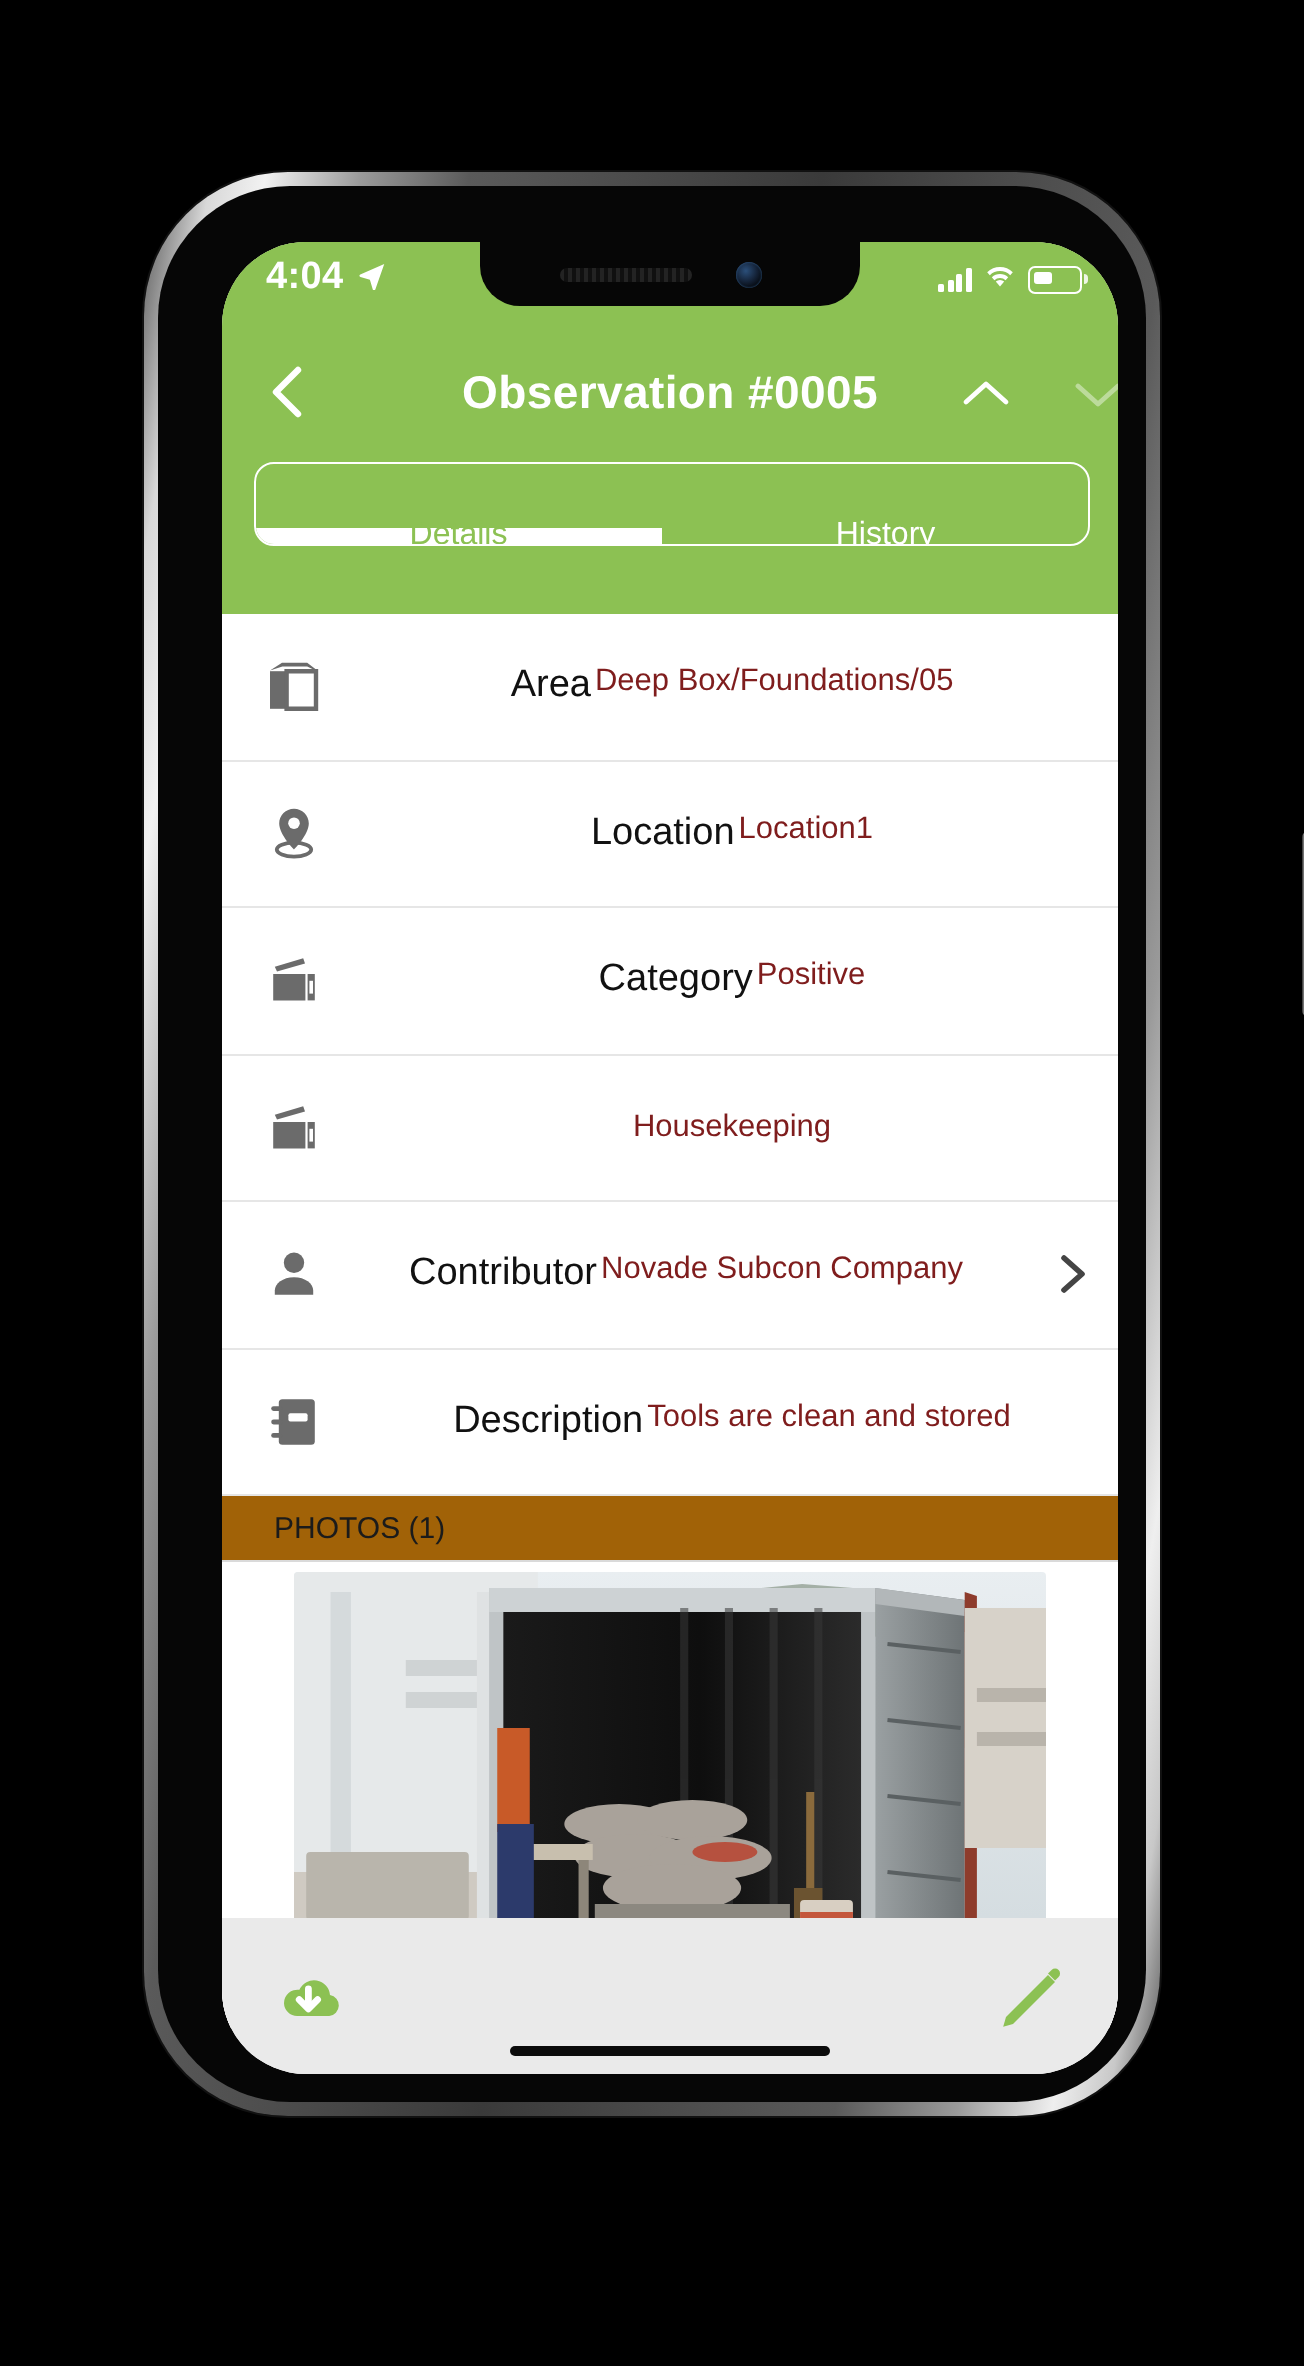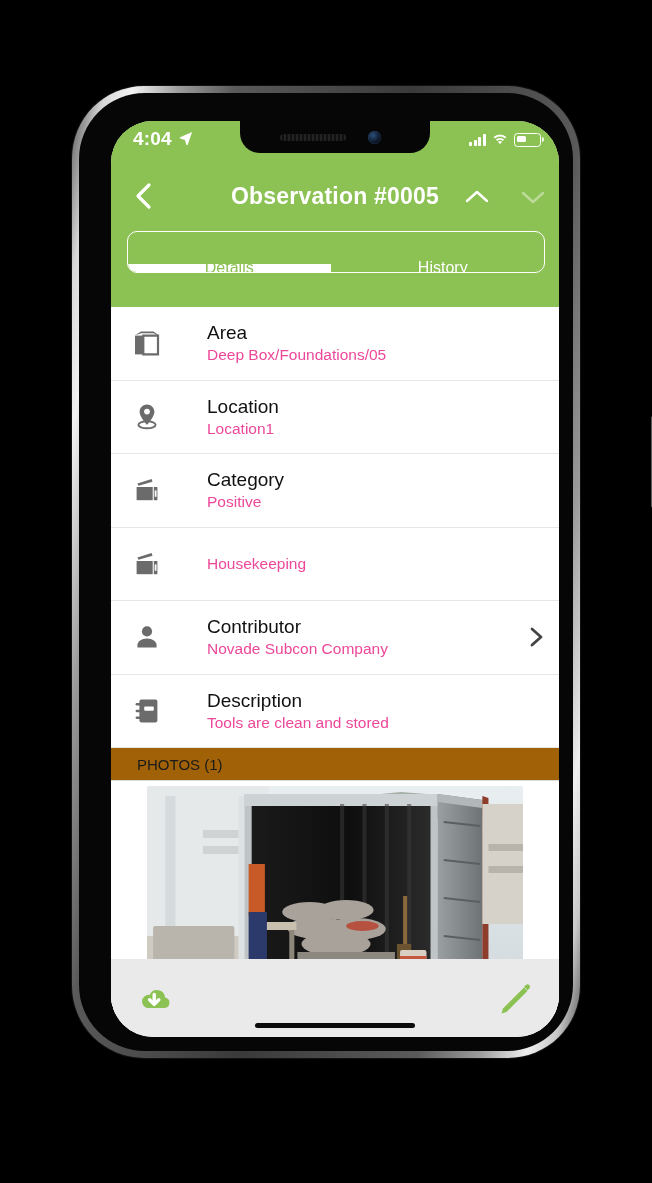--- a/index.html
+++ b/index.html
@@ -46,43 +46,43 @@
   .bars i{display:block;width:3px;background:#fff;border-radius:.8px;}
   .bars i:nth-child(1){height:4px}.bars i:nth-child(2){height:6.5px}
   .bars i:nth-child(3){height:9px}.bars i:nth-child(4){height:12px}
   #batt{position:relative;width:25px;height:12px;border:1.6px solid #fff;border-radius:3.5px;}
   #batt::after{content:"";position:absolute;right:-4px;top:3.2px;width:2px;height:5px;
                background:#fff;border-radius:0 2px 2px 0;opacity:.85;}
   #batt-fill{position:absolute;left:1.5px;top:1.5px;height:6px;width:9px;background:#fff;border-radius:1.5px;}
 
   
   #header{position:absolute;left:0;top:0;width:448px;height:186px;background:#8cc153;z-index:20;}
-  #navrow{position:absolute;left:0;top:48px;width:460px;height:52px;}
+  #navrow{position:absolute;left:0;top:48px;width:460px;height:52px;padding-left:16px;}
   #back-btn{position:absolute;left:14px;top:8px;width:38px;height:38px;cursor:pointer;}
   #nav-title{position:absolute;left:0;top:8px;width:448px;text-align:center;
              font-size:23px;font-weight:700;color:#fff;line-height:38px;letter-spacing:.2px;}
   #nav-up{position:absolute;right:78px;top:12px;width:32px;height:32px;cursor:pointer;}
   #nav-down{position:absolute;right:22px;top:12px;width:32px;height:32px;cursor:pointer;opacity:.42;}
 
   
   #seg{position:absolute;left:16px;top:110px;width:416px;height:40px;
        border:1.6px solid #fff;border-radius:10px;overflow:hidden;display:flex;}
   .seg-btn{flex:1;display:flex;align-items:center;justify-content:center;
            font-size:16px;cursor:pointer;margin-top:32px;}
   .seg-btn.on{background:#fff;color:#8cc153;}
   .seg-btn.off{background:transparent;color:#fff;padding-left:11px;}
 
   
   #list{position:absolute;left:0;top:186px;width:448px;background:#fff;}
   .row{position:relative;height:72.5px;background:#fff;
        border-bottom:1px solid #e6e6e6;display:flex;align-items:center;}
   .row-ico{width:72px;min-width:72px;display:flex;align-items:center;justify-content:center;color:#6b6b6b;}
-  .row-txt{flex:1;display:flex;flex-direction:column;justify-content:center;gap:2px;padding-right:10px;margin-left:24px;}
+  .row-txt{flex:1;display:flex;flex-direction:row;justify-content:center;gap:2px;padding-right:10px;}
   .row-label{font-size:19px;color:#111;line-height:1.15;}
-  .row-value{font-size:15.5px;color:#ec4899;line-height:1.15;}
+  .row-value{font-size:15.5px;color:#7f1d1d;line-height:1.15;}
   .row-chev{width:46px;min-width:46px;display:flex;align-items:center;justify-content:center;color:#444;}
 
   
   #photos-hd{height:32px;background:#a16207;display:flex;align-items:center;
              padding-left:26px;font-size:15px;color:#1b1b1b;border-bottom:1px solid #dadada;}
   #photo-wrap{background:#fff;padding:5px 36px 4px 36px;}
   #photo{width:100%;height:224px;border-radius:2px;display:block;}
 
   
   #bottombar{position:absolute;left:0;bottom:0;width:448px;height:78px;background:#eaeaea;z-index:25;}

